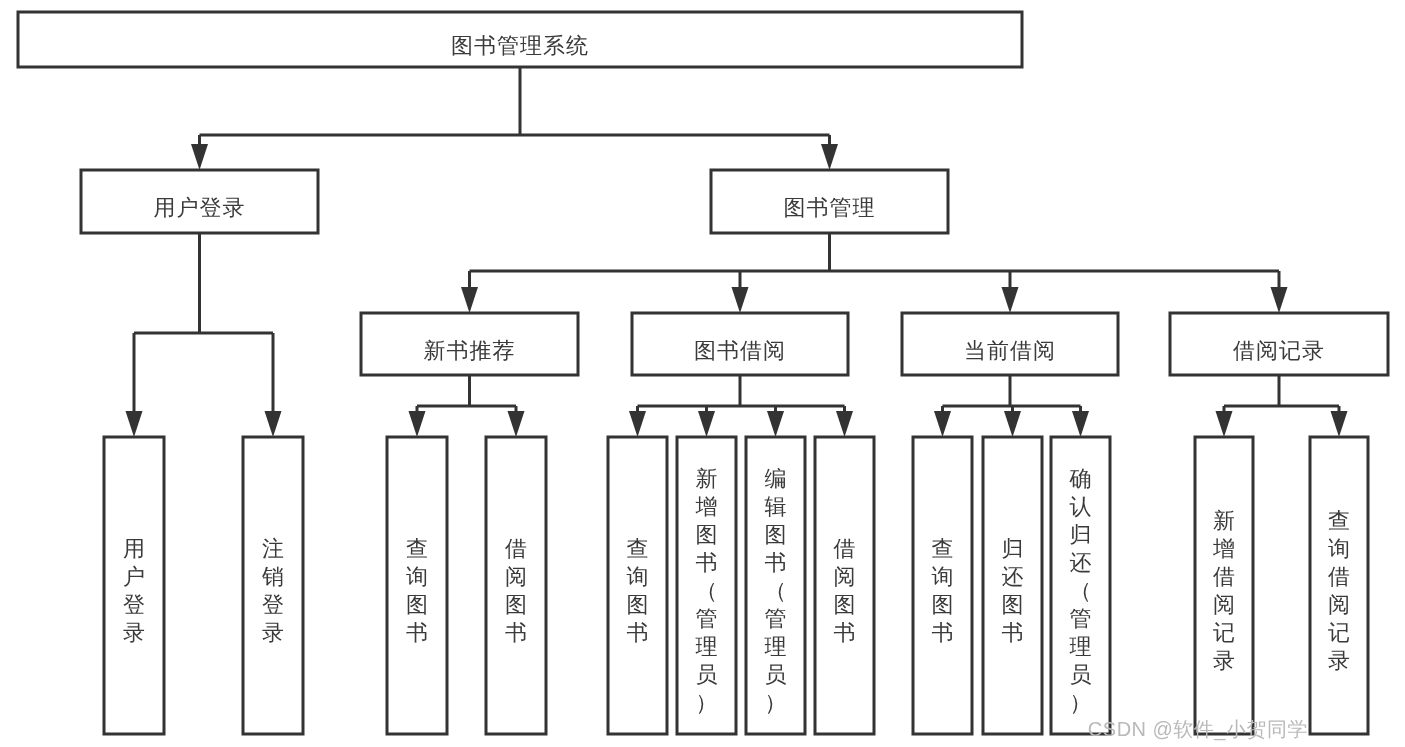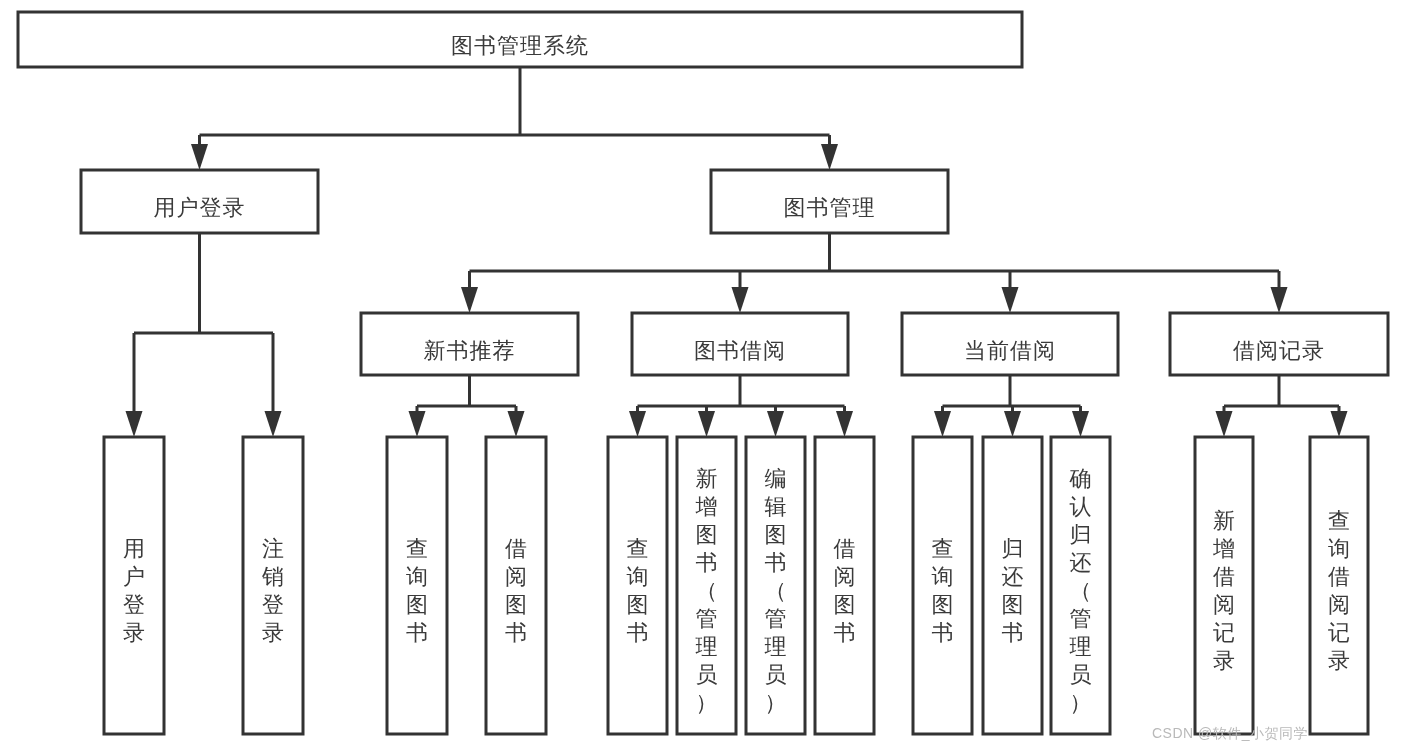--- a/index.html
+++ b/index.html
@@ -46,21 +46,21 @@
     font-family: "Liberation Sans", "DejaVu Sans", sans-serif;
     font-size: 22px;
     text-anchor: middle;
     dominant-baseline: middle;
   }
   .watermark {
     position: absolute;
     right: 8px;
     bottom: 4px;
     font-family: "Liberation Sans", "DejaVu Sans", sans-serif;
-    font-size: 14px;
+    font-size: 20px;
     color: #b9b9b9;
     letter-spacing: 0.5px;
     white-space: nowrap;
     pointer-events: none;
   }
 </style>
 </head>
 <body>
 
 <div id="diagram-root">

